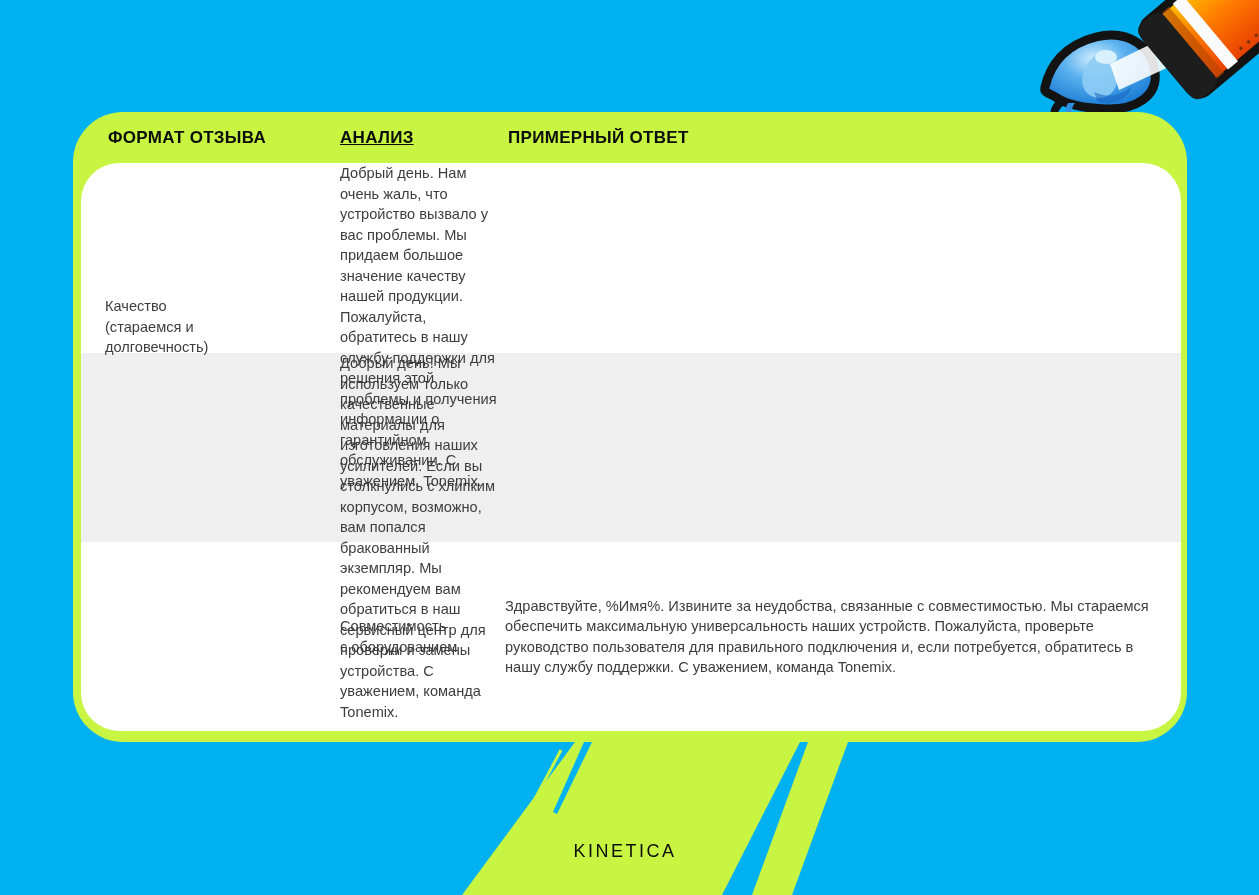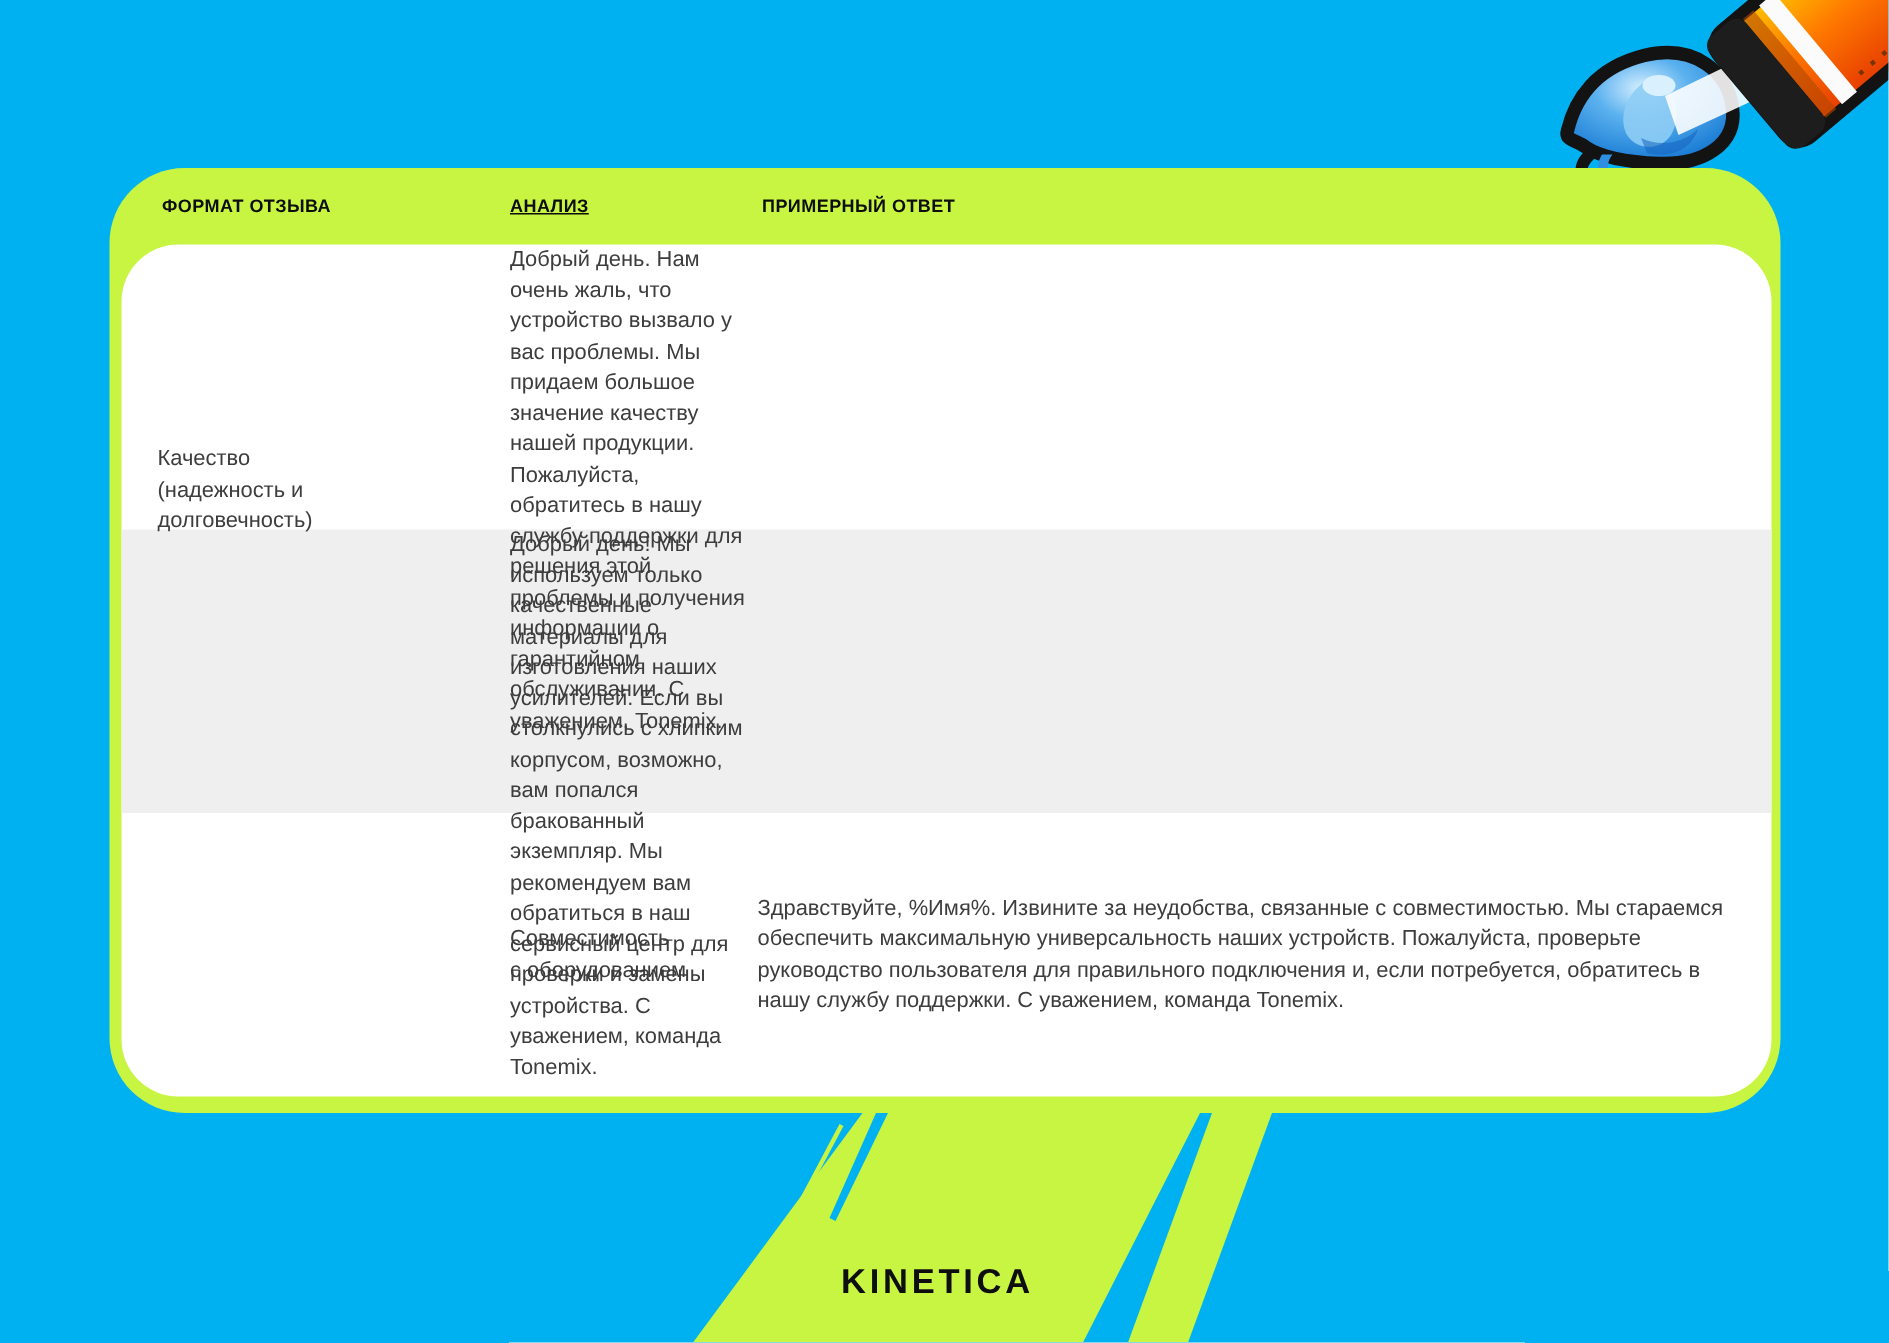--- a/index.html
+++ b/index.html
@@ -8,21 +8,21 @@
     background:#00b1f1;
     font-family:"Liberation Sans", sans-serif;
   }
   
   .card{
     position:absolute;left:73px;top:112px;width:1114px;height:630px;
     background:#c8f542;border-radius:50px;
   }
   .card-header{position:absolute;left:0;top:0;right:0;height:51px;}
   .col-head{
-    position:absolute;line-height:51px;font-size:12px;font-weight:800;
+    position:absolute;line-height:51px;font-size:17px;font-weight:800;
     letter-spacing:.3px;color:#0d0d0d;white-space:nowrap;
   }
   .col-head.h1{left:35px;}
   .col-head.h2{left:267px;text-decoration:underline;}
   .col-head.h3{left:435px;}
   .table-body{
     position:absolute;left:8px;top:51px;width:1100px;height:568px;
     background:#ffffff;border-radius:38px;overflow:hidden;
   }
   .t-row{
@@ -31,21 +31,21 @@
   }
   .t-row.r1{height:190px;}
   .t-row.r2{height:189px;background:#efefef;}
   .t-row.r3{height:189px;}
   .cell{font-size:14.6px;line-height:20.5px;color:#3d3d3d;}
   .cell.analysis{white-space:pre-line;max-width:150px;}
   
   .footer-art{position:absolute;left:0;top:742px;width:1259px;height:153px;}
   .logo{
     position:absolute;left:525px;top:841px;width:200px;text-align:center;
-    font-size:23px;font-weight:700;letter-spacing:2.5px;color:#0e0e0e;
+    font-size:18px;font-weight:400;letter-spacing:2.5px;color:#0e0e0e;
     white-space:nowrap;
   }
   
   .torch{position:absolute;right:0;top:0;width:235px;height:140px;}
 </style>
 </head>
 <body>
 
 <svg class="torch" viewBox="0 0 235 140" aria-hidden="true">
   <defs>
@@ -86,21 +86,21 @@
 <div class="card">
   <div class="card-header">
     <span class="col-head h1">ФОРМАТ ОТЗЫВА</span>
     <span class="col-head h2">АНАЛИЗ</span>
     <span class="col-head h3">ПРИМЕРНЫЙ ОТВЕТ</span>
   </div>
 
   <div class="table-body">
     <div class="t-row r1">
       <div class="cell analysis">Качество
-(надежность и
+(стараемся и
 долговечность)</div>
       <div class="cell response">Добрый день. Нам очень жаль, что устройство вызвало у вас проблемы. Мы придаем большое значение качеству нашей продукции. Пожалуйста, обратитесь в нашу службу поддержки для решения этой проблемы и получения информации о гарантийном обслуживании. С уважением, Tonemix.</div>
     </div>
     <div class="t-row r2">
       <div class="cell format"></div>
       <div class="cell response">Добрый день! Мы используем только качественные материалы для изготовления наших усилителей. Если вы столкнулись с хлипким корпусом, возможно, вам попался бракованный экземпляр. Мы рекомендуем вам обратиться в наш сервисный центр для проверки и замены устройства. С уважением, команда Tonemix.</div>
     </div>
     <div class="t-row r3">
       <div class="cell format"></div>
       <div class="cell analysis">Совместимость

